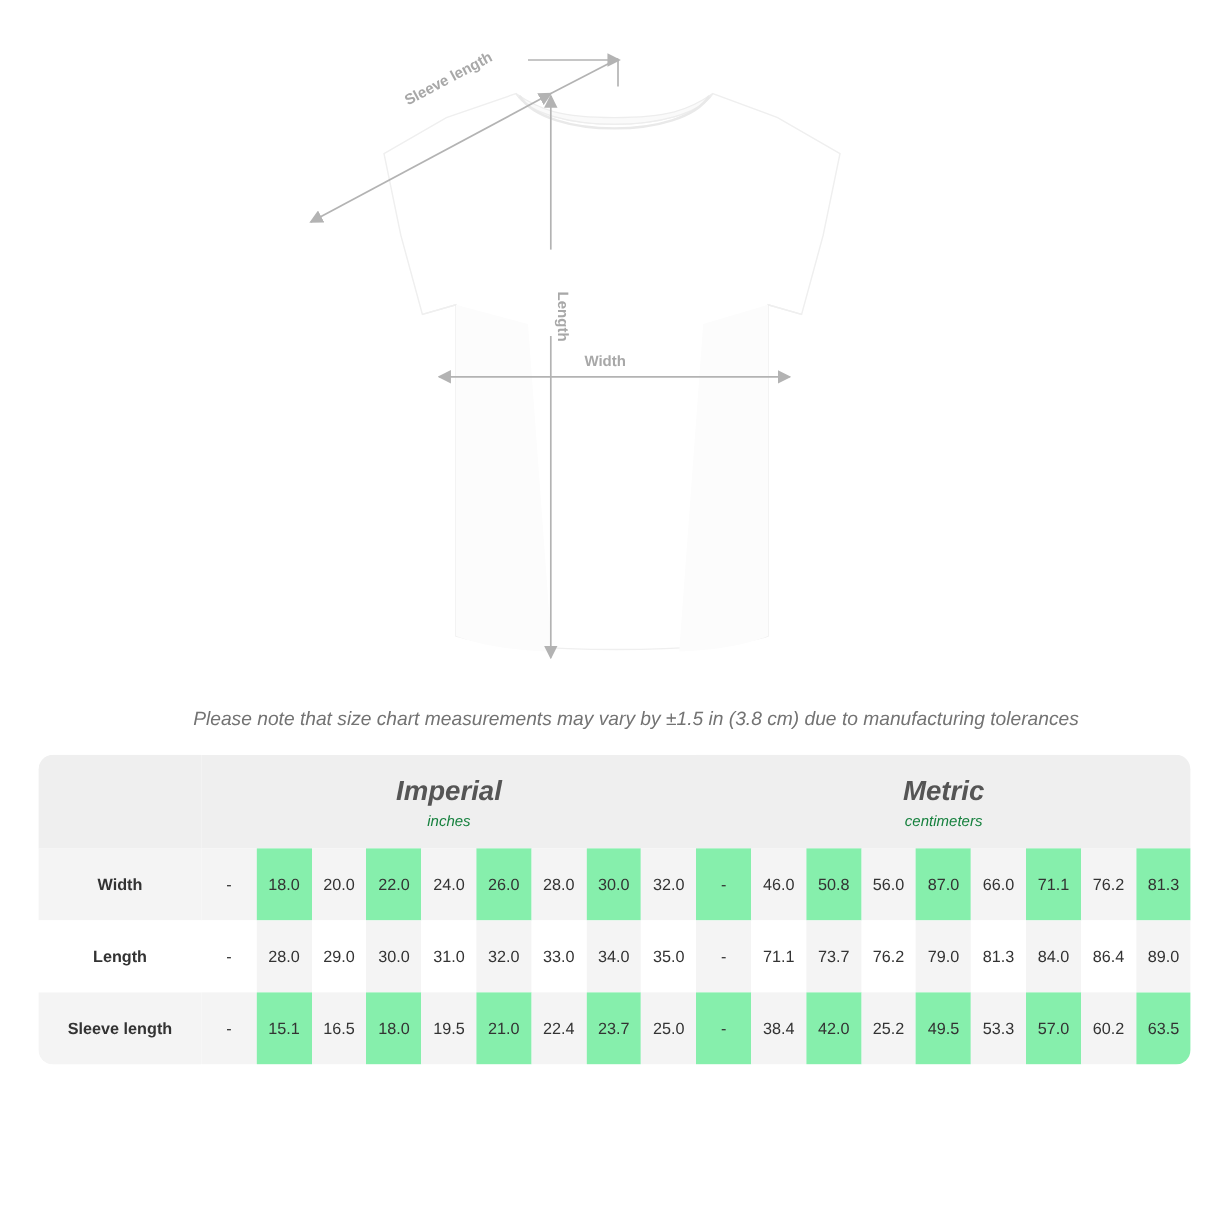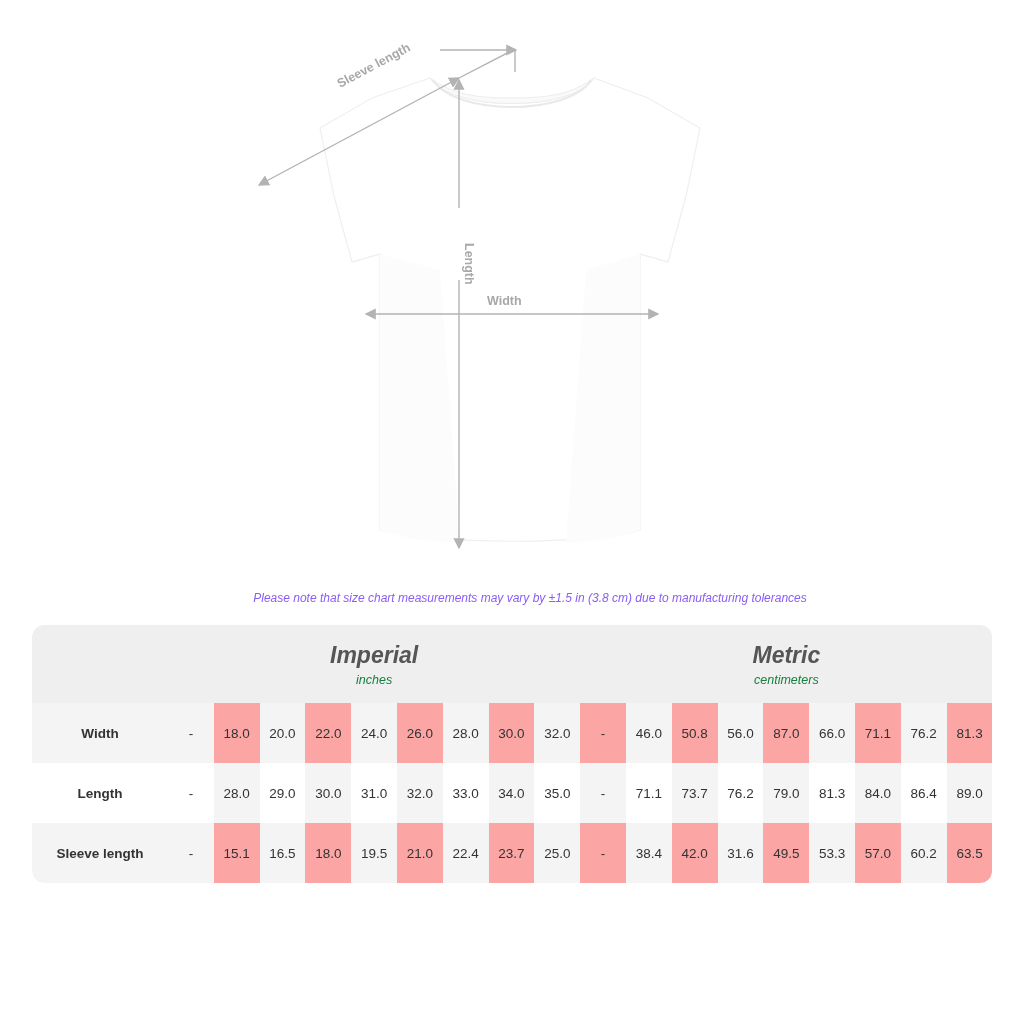--- a/index.html
+++ b/index.html
@@ -31,23 +31,23 @@
     text-align: center;
     margin-top: 4px;
   }
   .chart-title {
     font-size: 21px;
     font-weight: bold;
     color: #2b2b2b;
     letter-spacing: 0.1px;
   }
   .chart-note {
-    font-size: 12px;
+    font-size: 16px;
     font-style: italic;
-    color: #8b5cf6;
+    color: #737373;
     margin-top: 11px;
     padding-left: 36px;
   }
 
   
   .table-wrap {
     margin: 20px 32px 0 32px;
     border-radius: 12px;
     overflow: hidden;
   }
@@ -107,21 +107,21 @@
   .rowlabel {
     font-weight: bold;
     font-size: 13.5px;
     color: #333;
     background: #f4f4f4;
   }
   td.cell {
     background: #f4f4f4;
   }
   td.cell.alt {
-    background: #fca5a5;
+    background: #86efac;
   }
   .data-row.white td.rowlabel { background: #ffffff; }
   .data-row.white td.cell { background: #ffffff; }
   .data-row.white td.cell.alt { background: #f4f4f4; }
 
   .corner-tl { border-top-left-radius: 12px; }
   .corner-tr { border-top-right-radius: 12px; margin-top: 22px; }
   .corner-bl { border-bottom-left-radius: 12px; }
   .corner-br { border-bottom-right-radius: 12px; }
 
@@ -270,21 +270,21 @@
         <td class="cell">16.5</td>
         <td class="cell alt">18.0</td>
         <td class="cell">19.5</td>
         <td class="cell alt">21.0</td>
         <td class="cell">22.4</td>
         <td class="cell alt">23.7</td>
         <td class="cell">25.0</td>
         <td class="cell alt">-</td>
         <td class="cell">38.4</td>
         <td class="cell alt">42.0</td>
-        <td class="cell">31.6</td>
+        <td class="cell">25.2</td>
         <td class="cell alt">49.5</td>
         <td class="cell">53.3</td>
         <td class="cell alt">57.0</td>
         <td class="cell">60.2</td>
         <td class="cell alt corner-br">63.5</td>
       </tr>
     </tbody>
   </table>
 </div>
 

